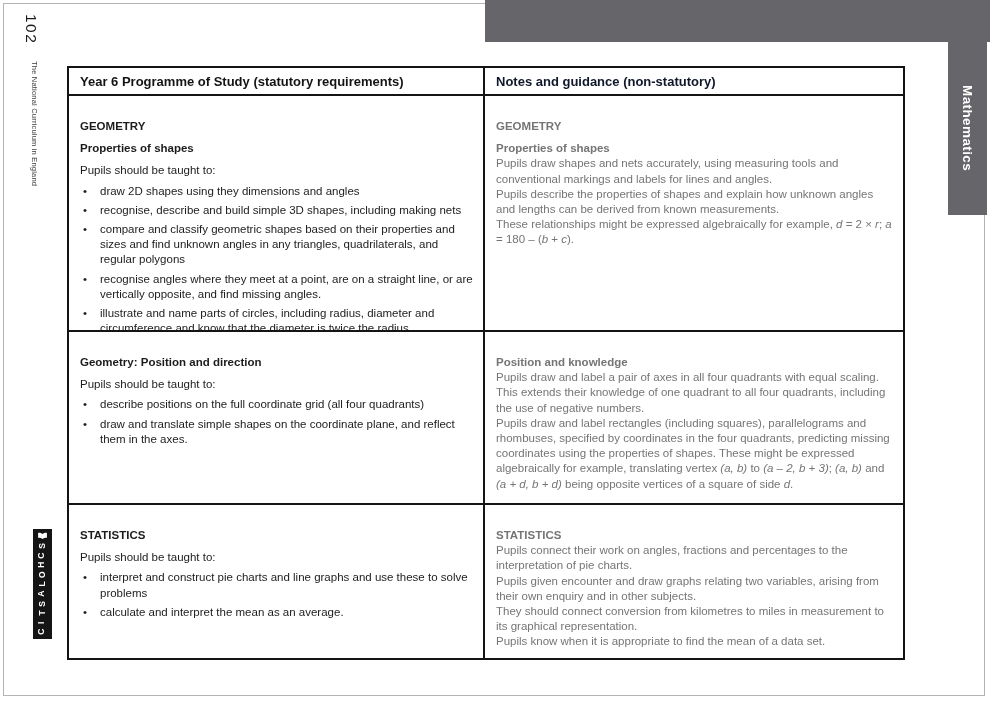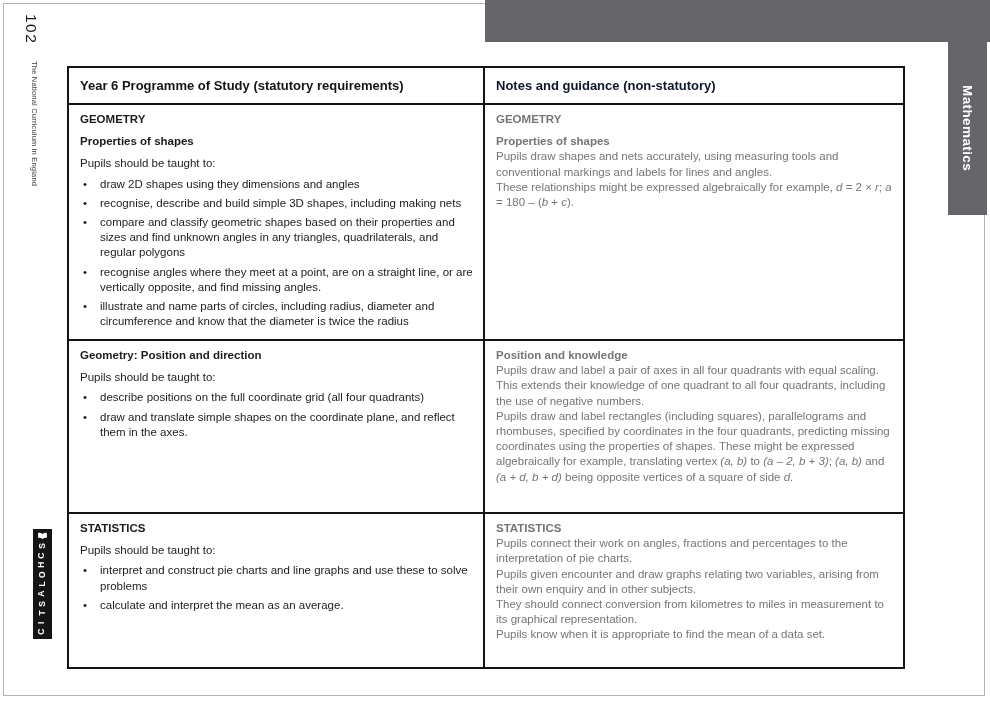--- a/index.html
+++ b/index.html
@@ -31,28 +31,28 @@
     height:9.6px; line-height:9.6px; display:flex; align-items:center;
     justify-content:center; transform:rotate(-90deg); }
 
   
   .ctable { position:absolute; left:67px; top:66px; width:838px;
     border:2px solid #141414; box-sizing:border-box; background:#fff; }
   .trow { display:grid; grid-template-columns:416px 1fr; }
   .trow.sep { border-top:2px solid #141414; }
   .cell { box-sizing:border-box; padding:4px 9px 0 11px; overflow:hidden; }
   .cell.cl { border-right:2px solid #141414; }
-  .hrow { height:35px; }
+  .hrow { height:26px; }
   .hrow .cell { display:flex; align-items:center; padding-top:0; }
   .hcell-left { font-weight:bold; font-size:13px; color:#141414; }
   .hcell-right { font-weight:bold; font-size:13px; color:#0f172a; }
   .r1 { height:234px; } .r2 { height:171px; } .r3 { height:153px; }
 
   .cell .blk { margin-top:7px; font-size:11.5px; line-height:15.2px; }
-  .cell .blk:first-child { margin-top:3px; }
+  .cell .blk:first-child { margin-top:19px; }
   .left-text { color:#1c1c1c; }
   .notes-text { color:#757577; }
   .sec-heading { font-weight:bold; }
   ul.blist { list-style:none; margin:5px 0 0; padding:0; }
   ul.blist li { position:relative; padding-left:20px; margin-top:4px;
     font-size:11.5px; line-height:15.2px; }
   ul.blist li::before { content:"•"; position:absolute; left:3px; top:0; }
   .para { font-size:11.5px; line-height:15.2px; }
   .para:first-of-type { margin-top:7px; }
   .para i { font-style:italic; }
@@ -106,20 +106,21 @@
           <li>recognise, describe and build simple 3D shapes, including making nets</li>
           <li>compare and classify geometric shapes based on their properties and sizes and find unknown angles in any triangles, quadrilaterals, and regular polygons</li>
           <li>recognise angles where they meet at a point, are on a straight line, or are vertically opposite, and find missing angles.</li>
           <li>illustrate and name parts of circles, including radius, diameter and circumference and know that the diameter is twice the radius</li>
         </ul>
       </div>
       <div class="cell notes-text">
         <div class="blk sec-heading">GEOMETRY</div>
         <div class="blk sec-heading">Properties of shapes</div>
         <div class="para">Pupils draw shapes and nets accurately, using measuring tools and conventional markings and labels for lines and angles.</div>
+        <div class="para">Pupils describe the properties of shapes and explain how unknown angles and lengths can be derived from known measurements.</div>
         <div class="para">These relationships might be expressed algebraically for example, <i>d</i> = 2 × <i>r</i>; <i>a</i> = 180 – (<i>b</i> + <i>c</i>).</div>
       </div>
     </div>
 
     <div class="trow sep r2">
       <div class="cell cl left-text">
         <div class="blk sec-heading">Geometry: Position and direction</div>
         <div class="blk">Pupils should be taught to:</div>
         <ul class="blist">
           <li>describe positions on the full coordinate grid (all four quadrants)</li>

